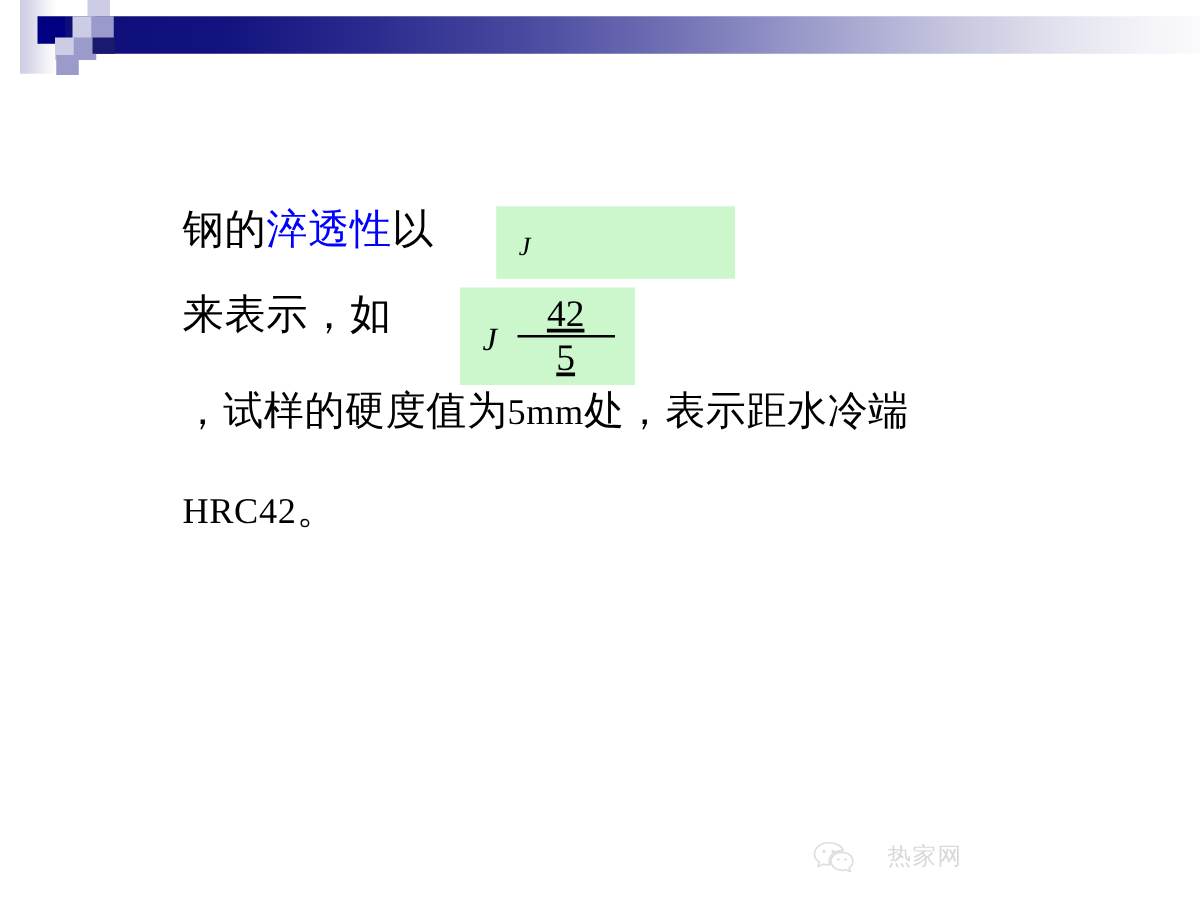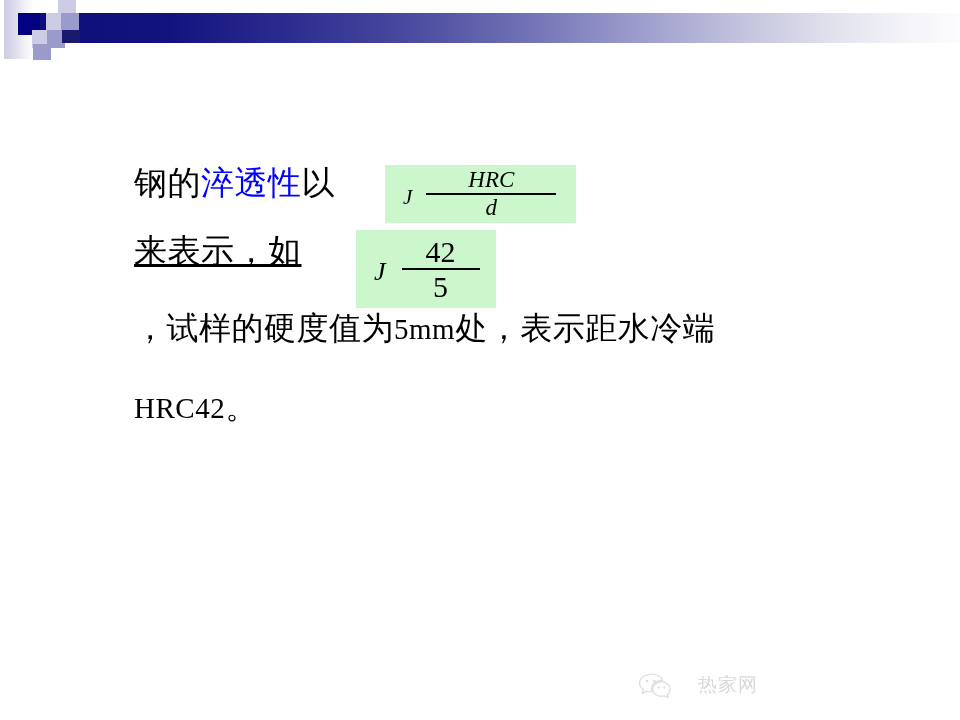--- a/index.html
+++ b/index.html
@@ -11,21 +11,21 @@
     height: 720px;
     background: #ffffff;
     font-family: "Liberation Serif", "DejaVu Serif", serif;
     overflow: hidden;
     position: relative;
   }
 
   
   #slide {
     position: absolute;
-    left: 4px; top: 0;
+    left: 16px; top: 0;
     width: 776px;
     height: 720px;
     background: #ffffff;
   }
 
   
   #header-decoration {
     position: absolute;
     left: 0; top: 0;
     width: 960px;
@@ -81,21 +81,21 @@
   .text-line {
     position: relative;
     color: #000000;
     font-size: 33px;
     line-height: 1.0;
     white-space: nowrap;
     letter-spacing: 0.5px;
   }
 
   #line-1 { position: absolute; left: 0px;  top: 8px; }
-  #line-2 { position: absolute; left: 0px;  top: 76px; text-decoration: underline; }
+  #line-2 { position: absolute; left: 0px;  top: 76px; }
   #line-3 { position: absolute; left: 0px;  top: 154px; font-size: 32px;}
   #line-4 { position: absolute; left: 0px;  top: 200px; font-size: 32px; margin-top: 33px;}
 
   .cjk {
     font-family: "DejaVu Serif", "Liberation Serif", serif;
   }
   .highlight-blue { color: #0000ff; }
   .latin-inline {
     font-family: "Liberation Serif", "DejaVu Serif", serif;
     font-size: 29px;
@@ -148,21 +148,21 @@
     font-style: italic;
     text-align: center;
     padding: 0 4px;
   }
   #formula-box-1 .f-num { font-size: 23px; }
   #formula-box-1 .f-den { font-size: 23px; }
   #formula-box-1 .fraction { min-width: 130px; }
 
   #formula-box-2 .f-num { font-size: 30px; font-style: normal; }
   #formula-box-2 .f-den { font-size: 30px; font-style: normal; }
-  #formula-box-2 .fraction { min-width: 78px; }
+  #formula-box-2 .fraction { min-width: 78px; text-decoration: underline; }
 
   .f-bar {
     width: 100%;
     height: 2px;
     background: #000000;
     margin: 1px 0;
   }
   #formula-box-1 .f-bar { height: 2px; }
 
   
@@ -223,25 +223,20 @@
     </div>
 
     <div class="text-line" id="line-4">
       <span class="latin-inline">HRC42</span><span class="cjk">。</span>
     </div>
 
   </div>
 
   <div class="formula-box" id="formula-box-1">
     <span class="f-var">J</span>
-    <span class="fraction">
-      <span class="f-num">HRC</span>
-      <span class="f-bar"></span>
-      <span class="f-den">d</span>
-    </span>
   </div>
 
   <div class="formula-box" id="formula-box-2">
     <span class="f-var">J</span>
     <span class="fraction">
       <span class="f-num">42</span>
       <span class="f-bar"></span>
       <span class="f-den">5</span>
     </span>
   </div>

